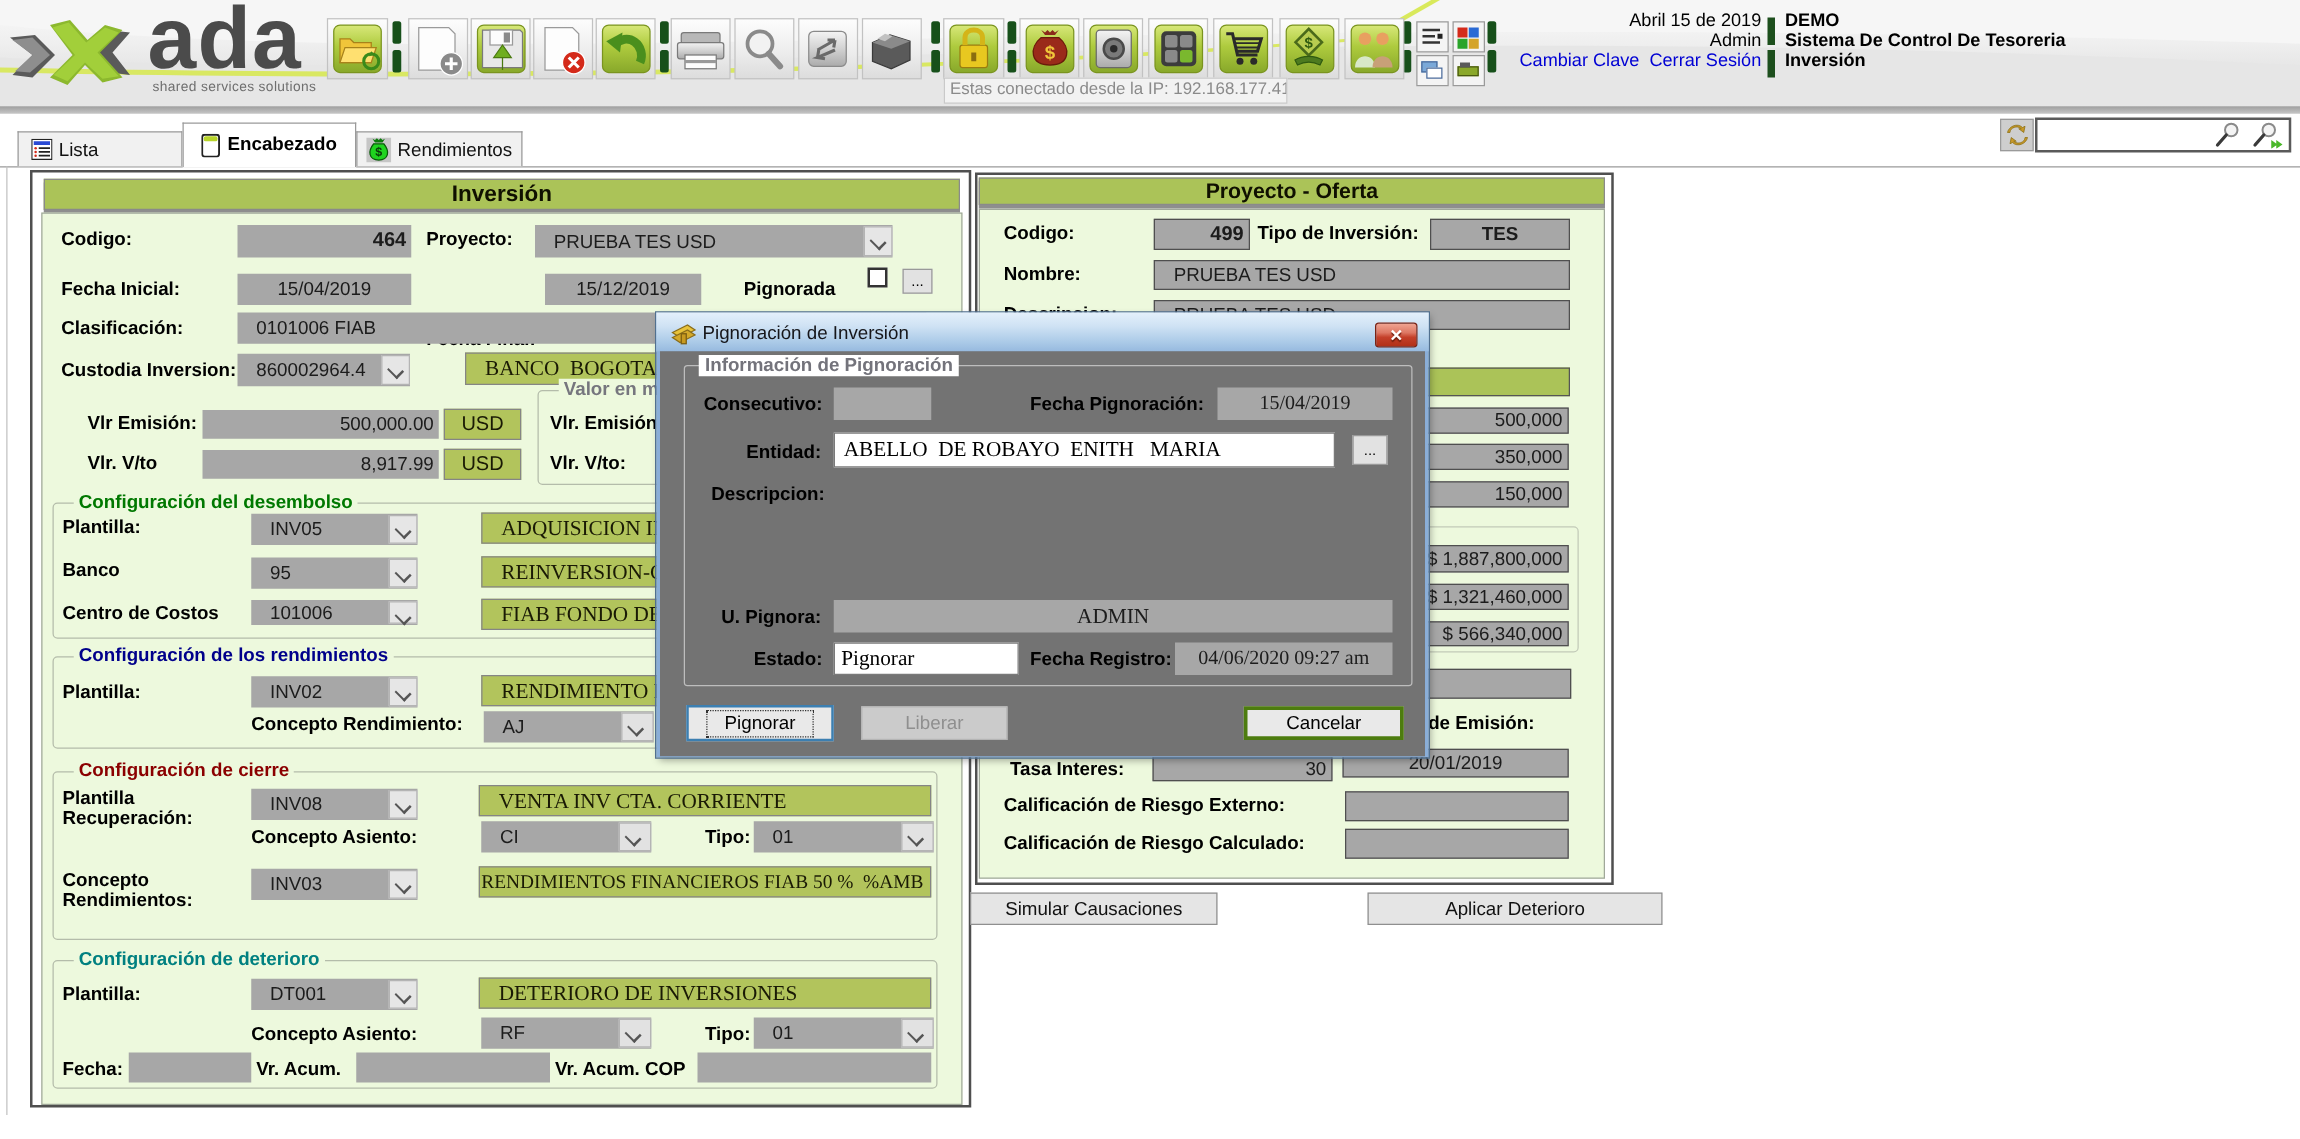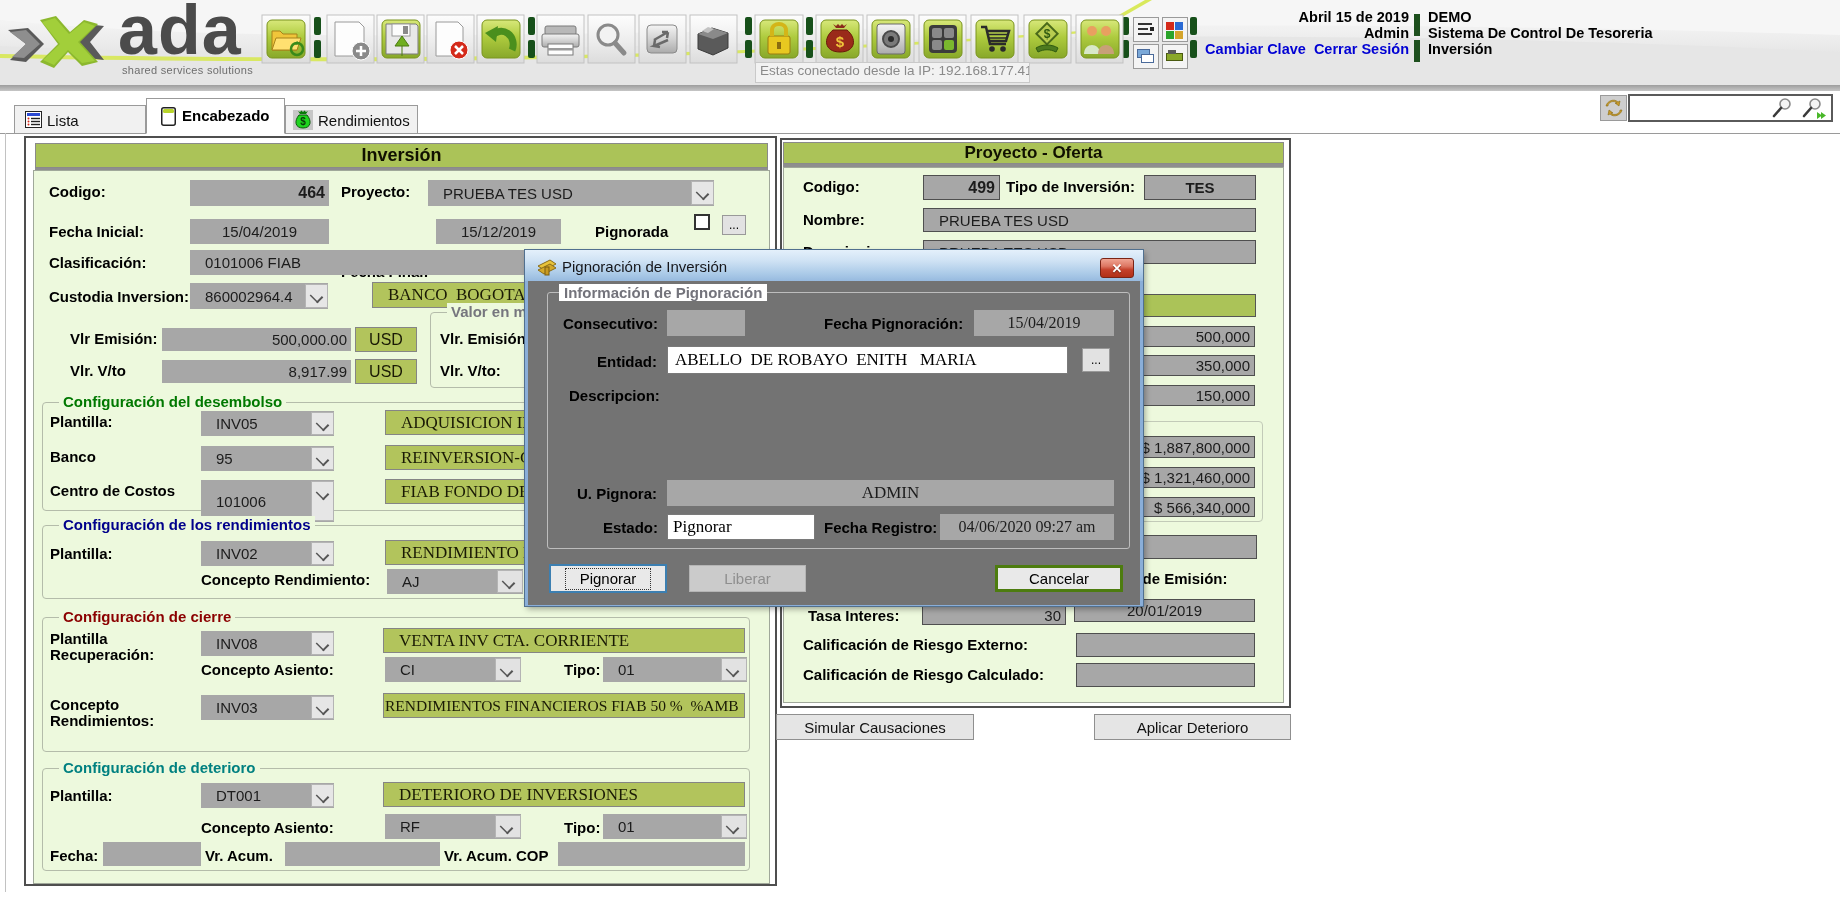--- a/index.html
+++ b/index.html
@@ -195,21 +195,21 @@
     <div class="abs" style="left:7px;top:9px;width:13px;height:9px;background:#fff;border:1px solid #4a6a9a;"></div>
   </div>
   <div class="abs" style="left:1162px;top:44px;width:26px;height:25px;background:#f4f4f4;border:1px solid #9a9a9a;">
     <div class="abs" style="left:3px;top:8px;width:17px;height:8px;background:#8aa82a;border:1px solid #4a5a10;"></div>
     <div class="abs" style="left:5px;top:5px;width:8px;height:4px;background:#5a5a5a;"></div>
   </div>
 </div>
 
 <div class="abs" style="left:755px;top:62px;width:275px;height:21px;background:#f2f2f2;border:1px solid #c9c9c9;color:#8a8a8a;font-size:13.5px;padding-left:4px;white-space:nowrap;overflow:hidden;">Estas conectado desde la IP: 192.168.177.41</div>
 
-<div class="abs" style="left:1150px;top:9px;width:259px;height:56px;text-align:right;font-weight:bold;font-size:14.5px;line-height:16px;color:#000;white-space:nowrap;">Abril 15 de 2019<br>Admin<br><span style="color:#0000d4;">Cambiar Clave&nbsp; Cerrar Sesión</span></div>
+<div class="abs" style="left:1150px;top:9px;width:259px;height:56px;text-align:right;font-weight:normal;font-size:14.5px;line-height:16px;color:#000;white-space:nowrap;">Abril 15 de 2019<br>Admin<br><span style="color:#0000d4;">Cambiar Clave&nbsp; Cerrar Sesión</span></div>
 <div class="abs" style="left:1414px;top:14px;width:6px;height:22px;background:#1d4f1d;"></div>
 <div class="abs" style="left:1414px;top:40px;width:6px;height:22px;background:#1d4f1d;"></div>
 <div class="abs" style="left:1428px;top:9px;width:300px;height:56px;text-align:left;font-weight:bold;font-size:14.5px;line-height:16px;color:#000;white-space:nowrap;">DEMO<br>Sistema De Control De Tesoreria<br>Inversión</div>
 
 <div class="abs" style="left:0;top:133px;width:1840px;height:1px;background:#9a9a9a;"></div>
 <div class="abs" style="left:5px;top:133px;width:1px;height:759px;background:#c2c2c2;"></div>
 
 <div class="abs" style="left:14px;top:105px;width:132px;height:28px;background:#f1f1f1;border:1px solid #9a9a9a;border-bottom:none;font-size:15px;color:#111;">
   <svg class="abs" style="left:10px;top:5px;" width="17" height="17" viewBox="0 0 17 17">
     <rect x="0.5" y="0.5" width="16" height="16" fill="#fff" stroke="#222"></rect>
@@ -296,21 +296,21 @@
     <div class="fs" style="left:8px;top:231px;width:708px;height:109px;">
           <span style="color:#007800;">Configuración del desembolso</span>
         </div>
     <div class="lbl" style="left:16px;top:242px;">Plantilla:</div>
     <div class="dd lt" style="left:167px;top:240px;width:133px;height:25px;">INV05<span class="btn"></span></div>
     <div class="grn lt" style="left:351px;top:239px;width:360px;height:25px;">ADQUISICION INV CARTERA</div>
     <div class="lbl" style="left:16px;top:277px;">Banco</div>
     <div class="dd lt" style="left:167px;top:275px;width:133px;height:25px;">95<span class="btn"></span></div>
     <div class="grn lt" style="left:351px;top:274px;width:360px;height:25px;">REINVERSION-COMPRA TIT</div>
     <div class="lbl" style="left:16px;top:311px;">Centro de Costos</div>
-    <div class="dd lt" style="left:167px;top:309px;width:133px;height:42px;">101006<span class="btn"></span></div>
+    <div class="dd lt" style="left:167px;top:309px;width:133px;height:20px;">101006<span class="btn"></span></div>
     <div class="grn lt" style="left:351px;top:308px;width:360px;height:25px;">FIAB FONDO DE INVERSION</div>
 
     <div class="fs" style="left:8px;top:354px;width:708px;height:74px;">
           <span style="color:#00008b;">Configuración de los rendimientos</span>
         </div>
     <div class="lbl" style="left:16px;top:374px;">Plantilla:</div>
     <div class="dd lt" style="left:167px;top:370px;width:133px;height:25px;">INV02<span class="btn"></span></div>
     <div class="grn lt" style="left:351px;top:369px;width:360px;height:25px;">RENDIMIENTO DE INVERSION</div>
     <div class="lbl" style="left:167px;top:400px;">Concepto Rendimiento:</div>
     <div class="dd lt" style="left:353px;top:398px;width:136px;height:25px;">AJ<span class="btn" style="width:26px;background:#e2e2e2;"></span></div>
@@ -377,21 +377,21 @@
     <div class="inp bd rt" style="left:138px;top:437px;width:144px;height:20px;">30</div>
     <div class="inp bd ctr" style="left:290px;top:431px;width:181px;height:23px;">20/01/2019</div>
     <div class="lbl" style="left:19px;top:468px;">Calificación de Riesgo Externo:</div>
     <div class="inp bd" style="left:292px;top:465px;width:179px;height:24px;"></div>
     <div class="lbl" style="left:19px;top:498px;">Calificación de Riesgo Calculado:</div>
     <div class="inp bd" style="left:292px;top:495px;width:179px;height:24px;"></div>
   </div>
 </div>
 
 <div class="btn2 ctr" style="left:776px;top:714px;width:198px;height:26px;">Simular Causaciones</div>
-<div class="btn2 ctr" style="left:1094px;top:714px;width:197px;height:26px;">Aplicar Deterioro</div>
+<div class="btn2 ctr" style="left:1094px;top:714px;width:236px;height:26px;">Aplicar Deterioro</div>
 
 <div class="abs" id="dialog" style="left:525px;top:250px;width:618px;height:356px;background:#8aaed8;outline:1px solid #51708f;box-shadow:2px 3px 6px rgba(0,0,0,0.35);">
   <div class="abs" style="left:0;top:0;width:618px;height:31px;background:linear-gradient(180deg,#e4f0fb 0%,#cfe2f4 35%,#accbe8 75%,#97badf 100%);"></div>
   <svg class="abs" style="left:11px;top:8px;" width="22" height="20" viewBox="0 0 22 20">
     <path d="M2,8 L14,2 L20,6 L8,12 Z" fill="#e8c33a" stroke="#8a6d1a" stroke-width="1"></path>
     <path d="M2,12 L14,6 L20,10 L8,16 Z" fill="#d4a92a" stroke="#8a6d1a" stroke-width="1"></path>
     <rect x="9" y="9" width="4" height="8" fill="#c89a20" stroke="#7a5d10" stroke-width="1"></rect>
   </svg>
   <div class="abs" style="left:37px;top:8px;font-size:15px;color:#16161a;">Pignoración de Inversión</div>
   <div class="abs ctr" style="left:575px;top:8px;width:34px;height:20px;background:linear-gradient(180deg,#f0a492 0%,#dd7763 40%,#c4402a 60%,#b13018 100%);border:1px solid #7a2315;border-radius:3px;color:#fff;font-weight:bold;font-size:13px;text-shadow:0 1px 1px #6a1a0a;">✕</div>

